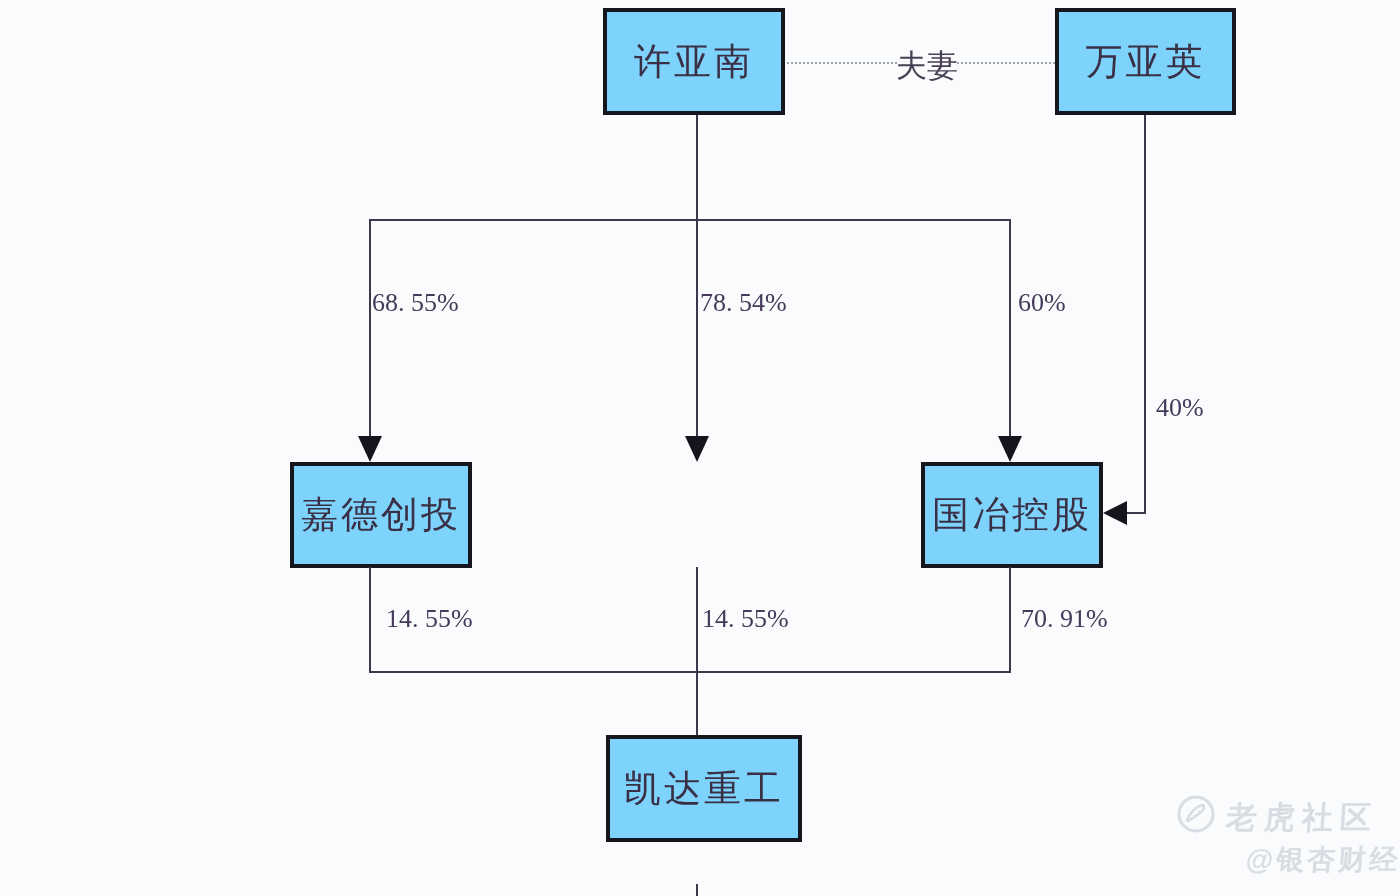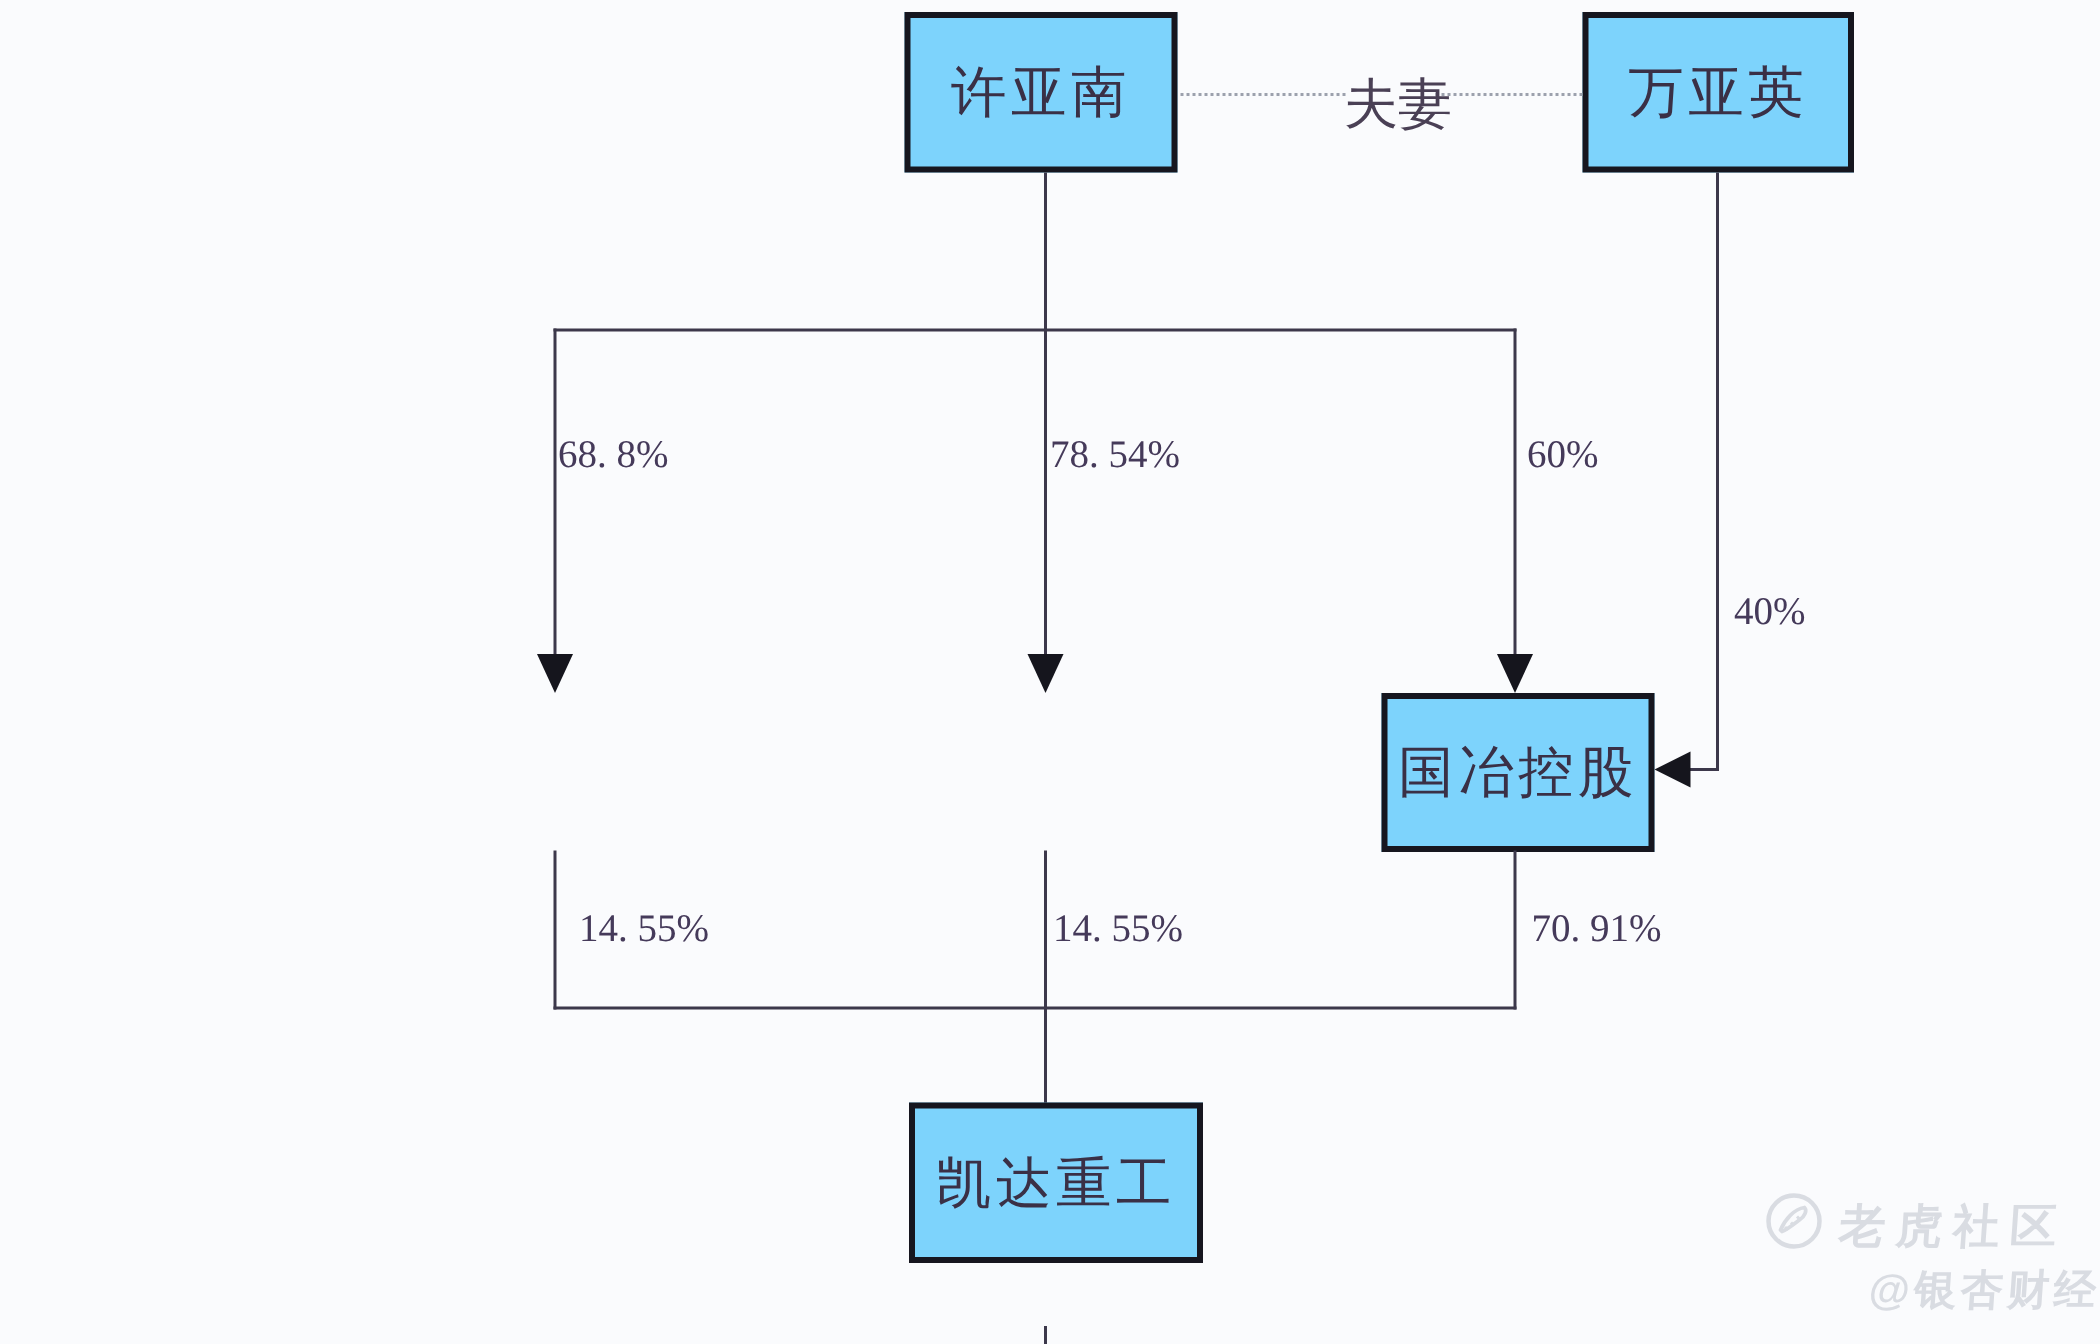--- a/index.html
+++ b/index.html
@@ -45,21 +45,21 @@
   }
   
   .pct{
     position:absolute;
     font-size:26px;
     color:#453a5a;
     white-space:nowrap;
   }
   .rel-label{
     position:absolute;
-    font-size:36px;
+    font-size:31px;
     color:#4a4055;
     text-align:left;
     white-space:nowrap;
   }
   
   .wm{position:absolute;color:#d9dce2;transform:skewX(-4deg);white-space:nowrap;}
   .wm-brand{font-size:31px;letter-spacing:7px;font-weight:bold;font-family:"Liberation Sans","DejaVu Sans",sans-serif;}
   .wm-handle{font-size:28px;letter-spacing:3px;font-weight:bold;font-family:"Liberation Sans","DejaVu Sans",sans-serif;}
   .wm-logo{position:absolute;}
 </style>
@@ -88,25 +88,28 @@
   <div class="line vline" style="left:1009px;top:219px;height:218px;"></div>
 
   <div class="arrow-down" style="left:358px;top:436px;"></div>
   <div class="arrow-down" style="left:685px;top:436px;"></div>
   <div class="arrow-down" style="left:998px;top:436px;"></div>
 
   <div class="line vline" style="left:1144px;top:115px;height:398px;"></div>
   <div class="line hline" style="left:1124px;top:512px;width:22px;"></div>
   <div class="arrow-left" style="left:1103px;top:501px;"></div>
 
-  <div class="pct" style="left:372px;top:288px;">68. 8%</div>
+  <div class="pct" style="left:372px;top:288px;">68. 55%</div>
   <div class="pct" style="left:700px;top:288px;">78. 54%</div>
   <div class="pct" style="left:1018px;top:288px;">60%</div>
   <div class="pct" style="left:1156px;top:393px;">40%</div>
 
+  <div class="node" style="left:290px;top:462px;width:182px;height:106px;">
+    <span>嘉德创投</span>
+  </div>
   <div class="node" style="left:921px;top:462px;width:182px;height:106px;">
     <span>国冶控股</span>
   </div>
 
   <div class="line vline" style="left:369px;top:567px;height:106px;"></div>
   <div class="line vline" style="left:696px;top:567px;height:186px;"></div>
   <div class="line vline" style="left:1009px;top:567px;height:106px;"></div>
 
   <div class="line hline" style="left:369px;top:671px;width:642px;"></div>
   <div class="arrow-down" style="left:685px;top:751px;"></div>

